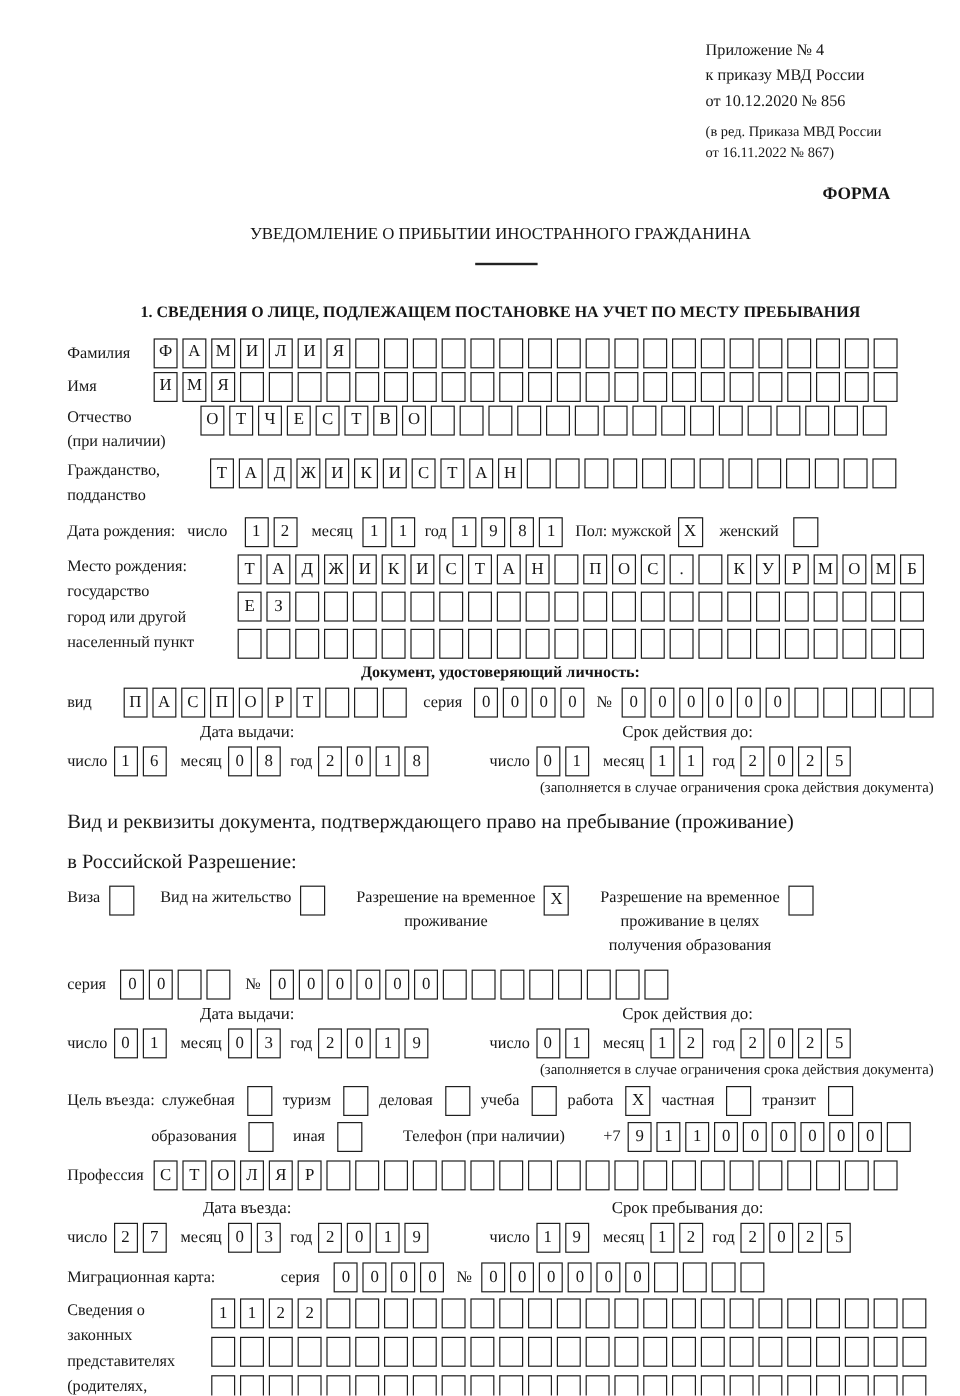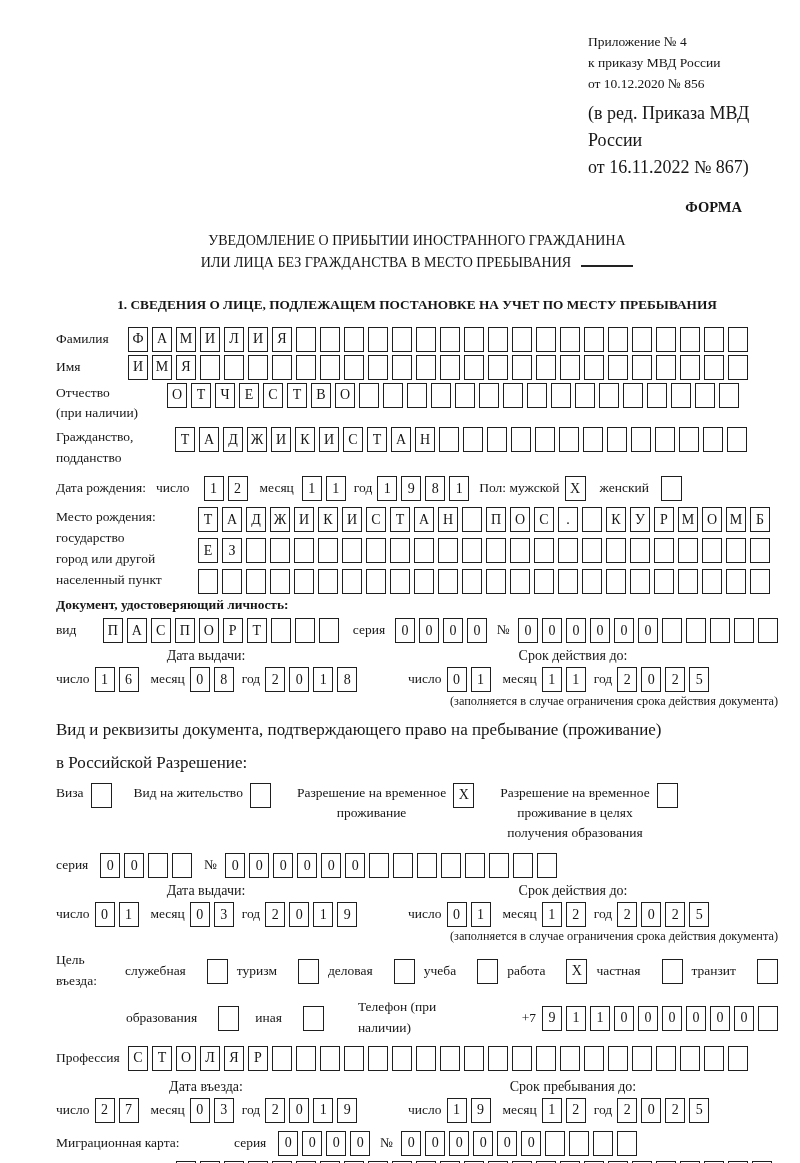--- a/index.html
+++ b/index.html
@@ -2,60 +2,60 @@
 <html><head>
 <meta charset="utf-8">
 <style>
   *{box-sizing:border-box;margin:0;padding:0}
   html,body{width:800px;height:1163px;overflow:hidden}
   body{background:#fff;color:#161616;font-family:"Liberation Serif","DejaVu Serif",serif;}
   .page{width:800px;height:1163px;padding:32px 22px 0 56px;position:relative}
 
   
   .ref{margin-left:auto;width:190px;font-size:13px;line-height:1.5}
-  .amend{margin-top:5px;font-size:18px;line-height:1.5}
+  .amend{margin-top:5px;font-size:12px;line-height:1.5}
   .forma{text-align:right;margin:18px 36px 0 0;font-weight:bold;font-size:14.5px}
 
   .title{text-align:center;font-weight:normal;font-size:14px;line-height:1.6;margin-top:14px}
   .blankline{display:inline-block;width:52px;border-bottom:2px solid #222;height:14px;margin-left:10px}
   .sec{margin-top:22px;margin-bottom:14px;text-align:center;font-weight:bold;font-size:13.3px}
 
   
   .lbl{font-size:13.5px;line-height:1.55}
   .frow{display:flex;align-items:center;margin-bottom:3px}
   .frow.top{align-items:flex-start}
   .cells{display:flex;gap:4px;flex:0 0 auto}
   .cell{flex:0 0 auto;width:20px;height:25px;border:1.5px solid #1f1f1f;display:flex;align-items:center;justify-content:center;font-size:14px;background:#fff}
   .cbox{flex:0 0 auto;width:21px;height:25px;border:1.5px solid #1f1f1f;display:flex;align-items:center;justify-content:center;font-size:14px}
   .w72{width:72px;flex:0 0 auto}
   .w111{width:111px;flex:0 0 auto}
   .w119{width:119px;flex:0 0 auto}
   .w142{width:142px;flex:0 0 auto}
   .w120{width:120px;flex:0 0 auto}
   .rows{display:flex;flex-direction:column;gap:6px}
   .rows7{display:flex;flex-direction:column;gap:7px}
-  .dochead{font-weight:bold;font-size:13.4px;margin:3px 0 5px 0}
+  .dochead{text-align:center;font-weight:bold;font-size:13.4px;margin:3px 0 5px 0}
 
   .dg{display:flex;align-items:center}
   .dg .lbl{margin-right:5px}
   .dg .gap{margin-left:12px}
   .tc{display:flex;margin-top:5px}
   .tc-l{width:352px;flex:0 0 auto}
   .tc-r{flex:1}
   .tc-head{text-align:center;font-size:14px;margin-bottom:3px}
   .tc-l .tc-head{width:300px}
   .tc-r .tc-head{width:330px}
   .note{font-size:12.3px;text-align:right;margin-top:2px;margin-bottom:2px}
 
   .plain{font-size:17px;line-height:1.95}
   .opts{display:flex;align-items:flex-start;margin-top:3px;margin-bottom:10px}
   .opt{display:flex;align-items:flex-start;gap:7px}
   .opt .lbl{line-height:1.5}
   .optlines{text-align:center}.ml22{margin-left:22px}.ml26{margin-left:26px}
-  .pair{display:flex;align-items:center;gap:21px}
+  .pair{display:flex;align-items:center;gap:10px}
 
   .legal{display:flex;align-items:flex-start;margin-top:5px}
 </style>
 </head>
 <body>
 
 <div class="page">
 
   <div class="ref">
     <div class="lbl">Приложение № 4</div>
@@ -63,21 +63,21 @@
     <div class="lbl">от 10.12.2020 № 856</div>
     <div class="amend">
       <div>(в ред. Приказа МВД России</div>
       <div>от 16.11.2022 № 867)</div>
     </div>
   </div>
   <div class="forma">ФОРМА</div>
 
   <div class="title">
     <div>УВЕДОМЛЕНИЕ О ПРИБЫТИИ ИНОСТРАННОГО ГРАЖДАНИНА</div>
-    <div><span>ИЛИ ЛИЦА БЕЗ ГРАЖДАНСТВА В МЕСТО ПРЕБЫВАНИЯ</span><span class="blankline"></span></div>
+    <div><span class="blankline"></span></div>
   </div>
 
   <div class="sec">1. СВЕДЕНИЯ О ЛИЦЕ, ПОДЛЕЖАЩЕМ ПОСТАНОВКЕ НА УЧЕТ ПО МЕСТУ ПРЕБЫВАНИЯ</div>
 
   <div class="frow">
     <span class="lbl w72">Фамилия</span>
     <span class="cells">
         <span class="cell">Ф</span>
         <span class="cell">А</span>
         <span class="cell">М</span>

